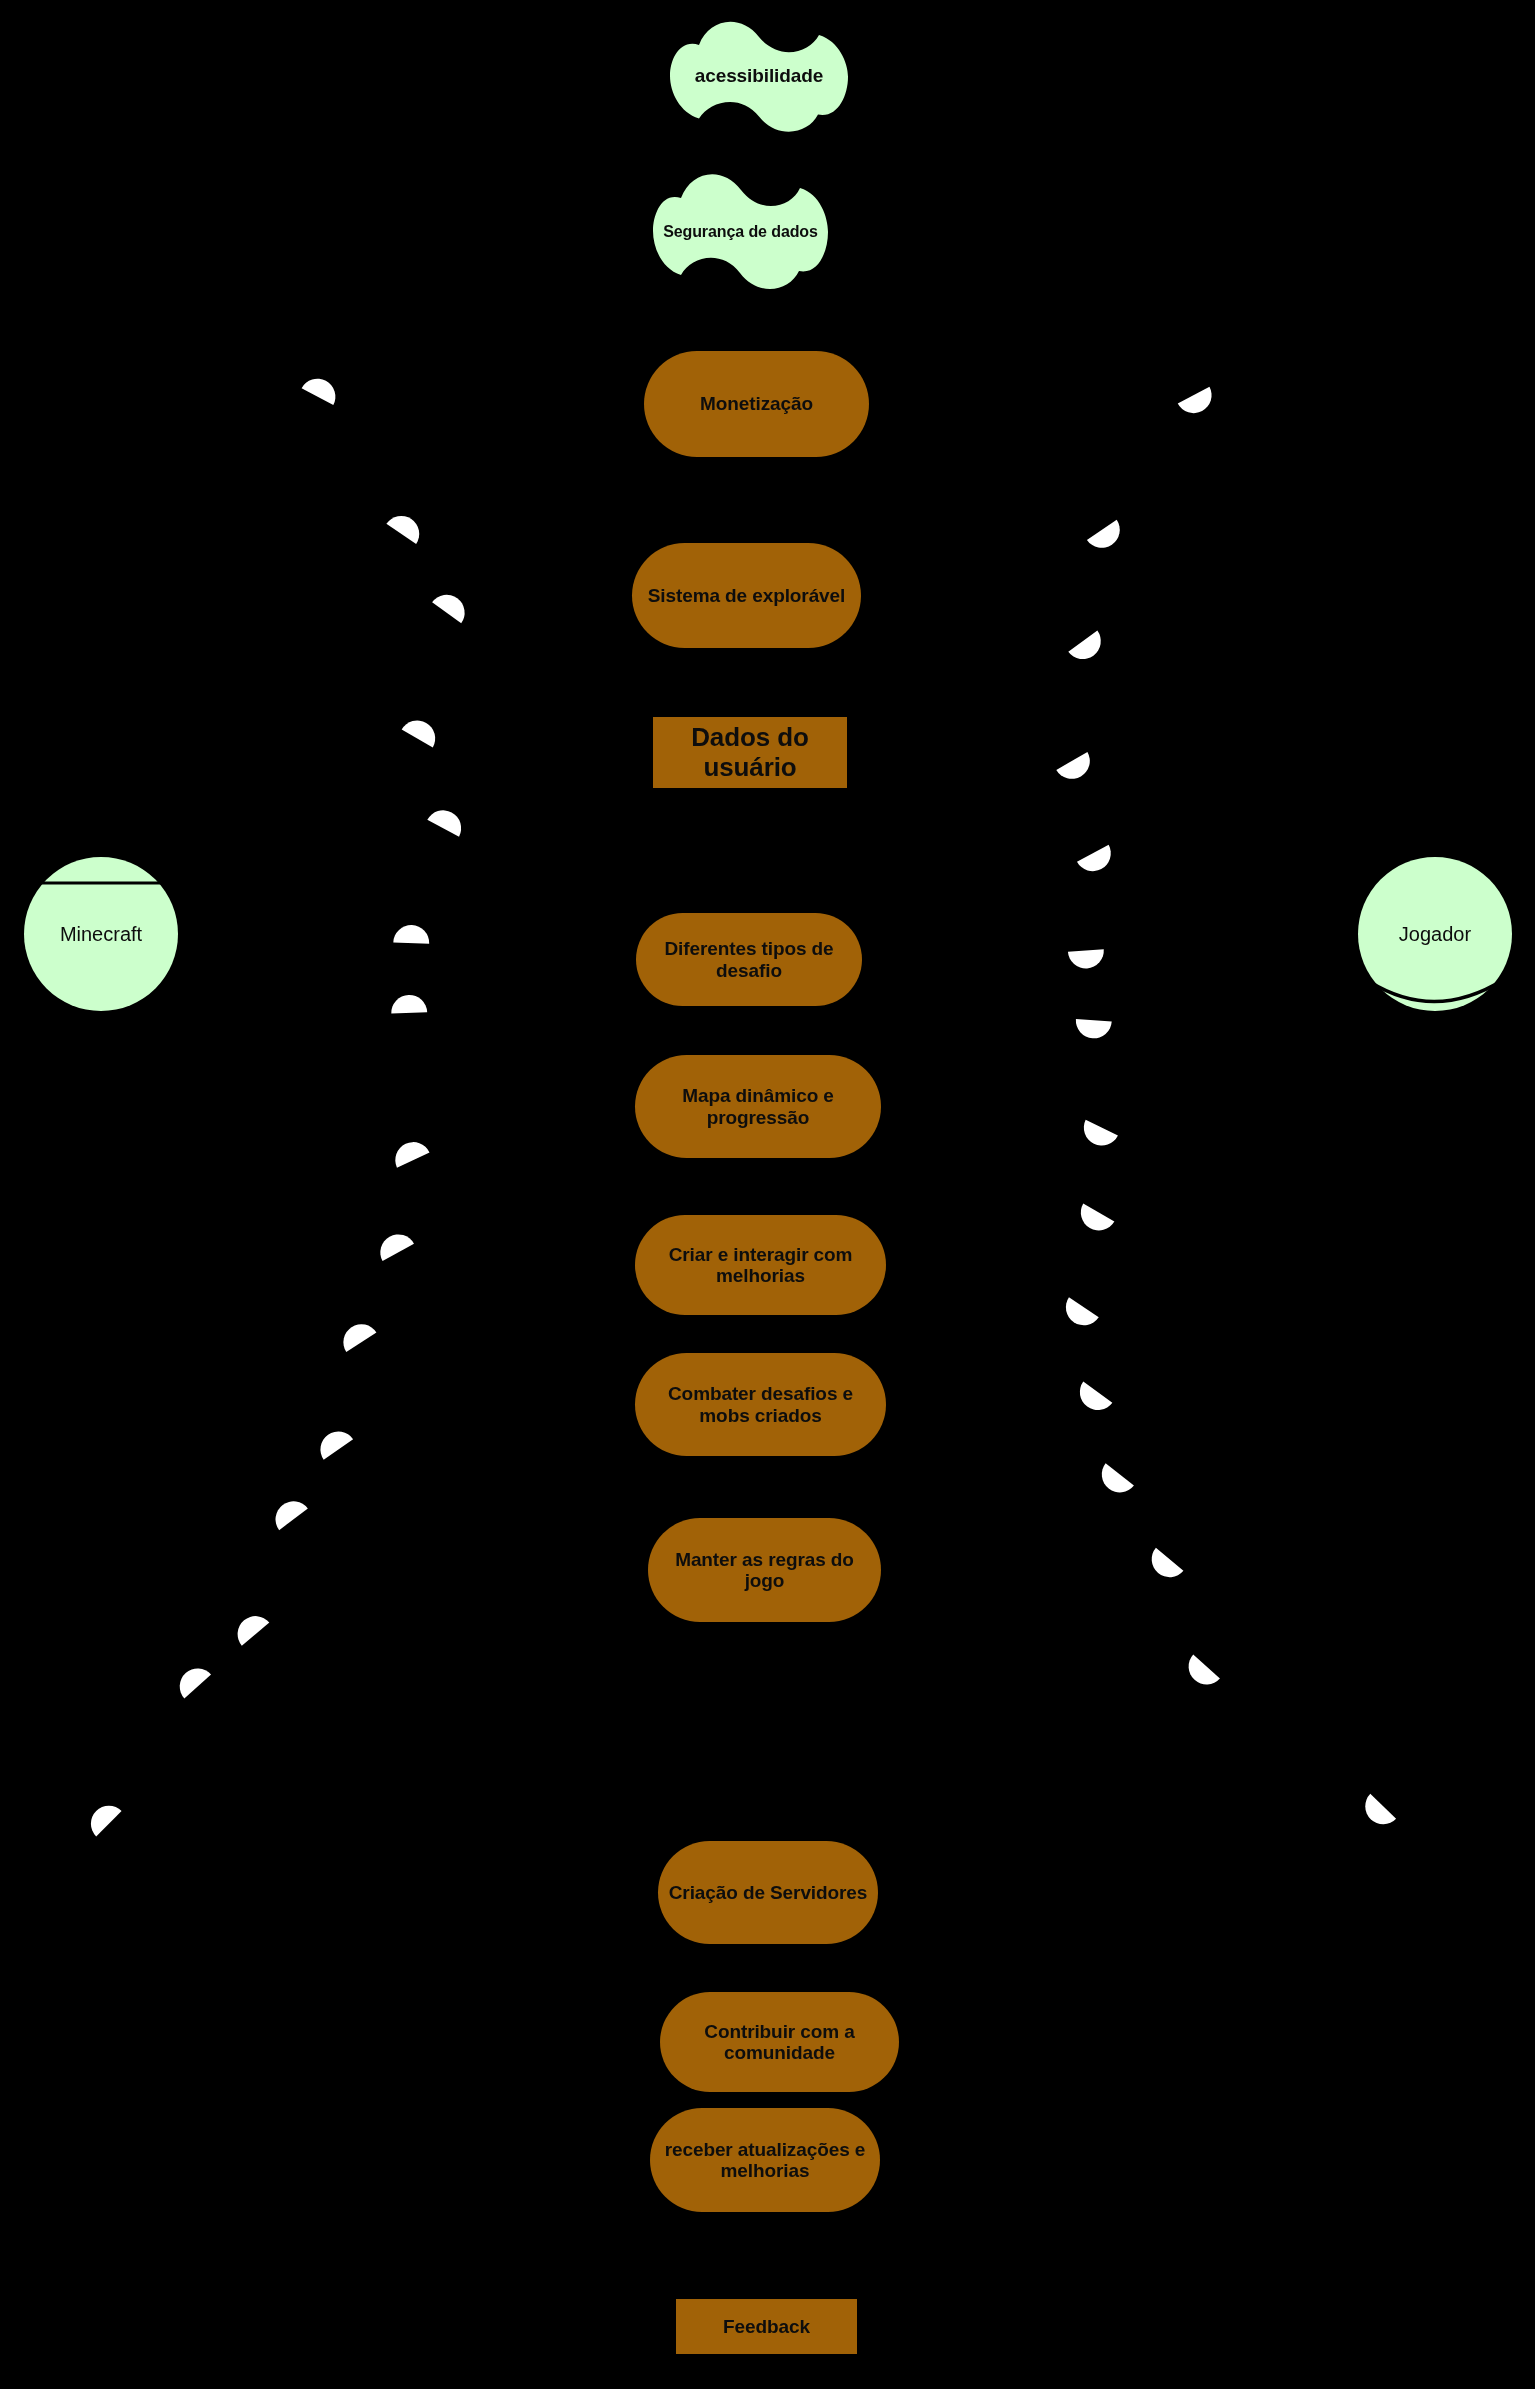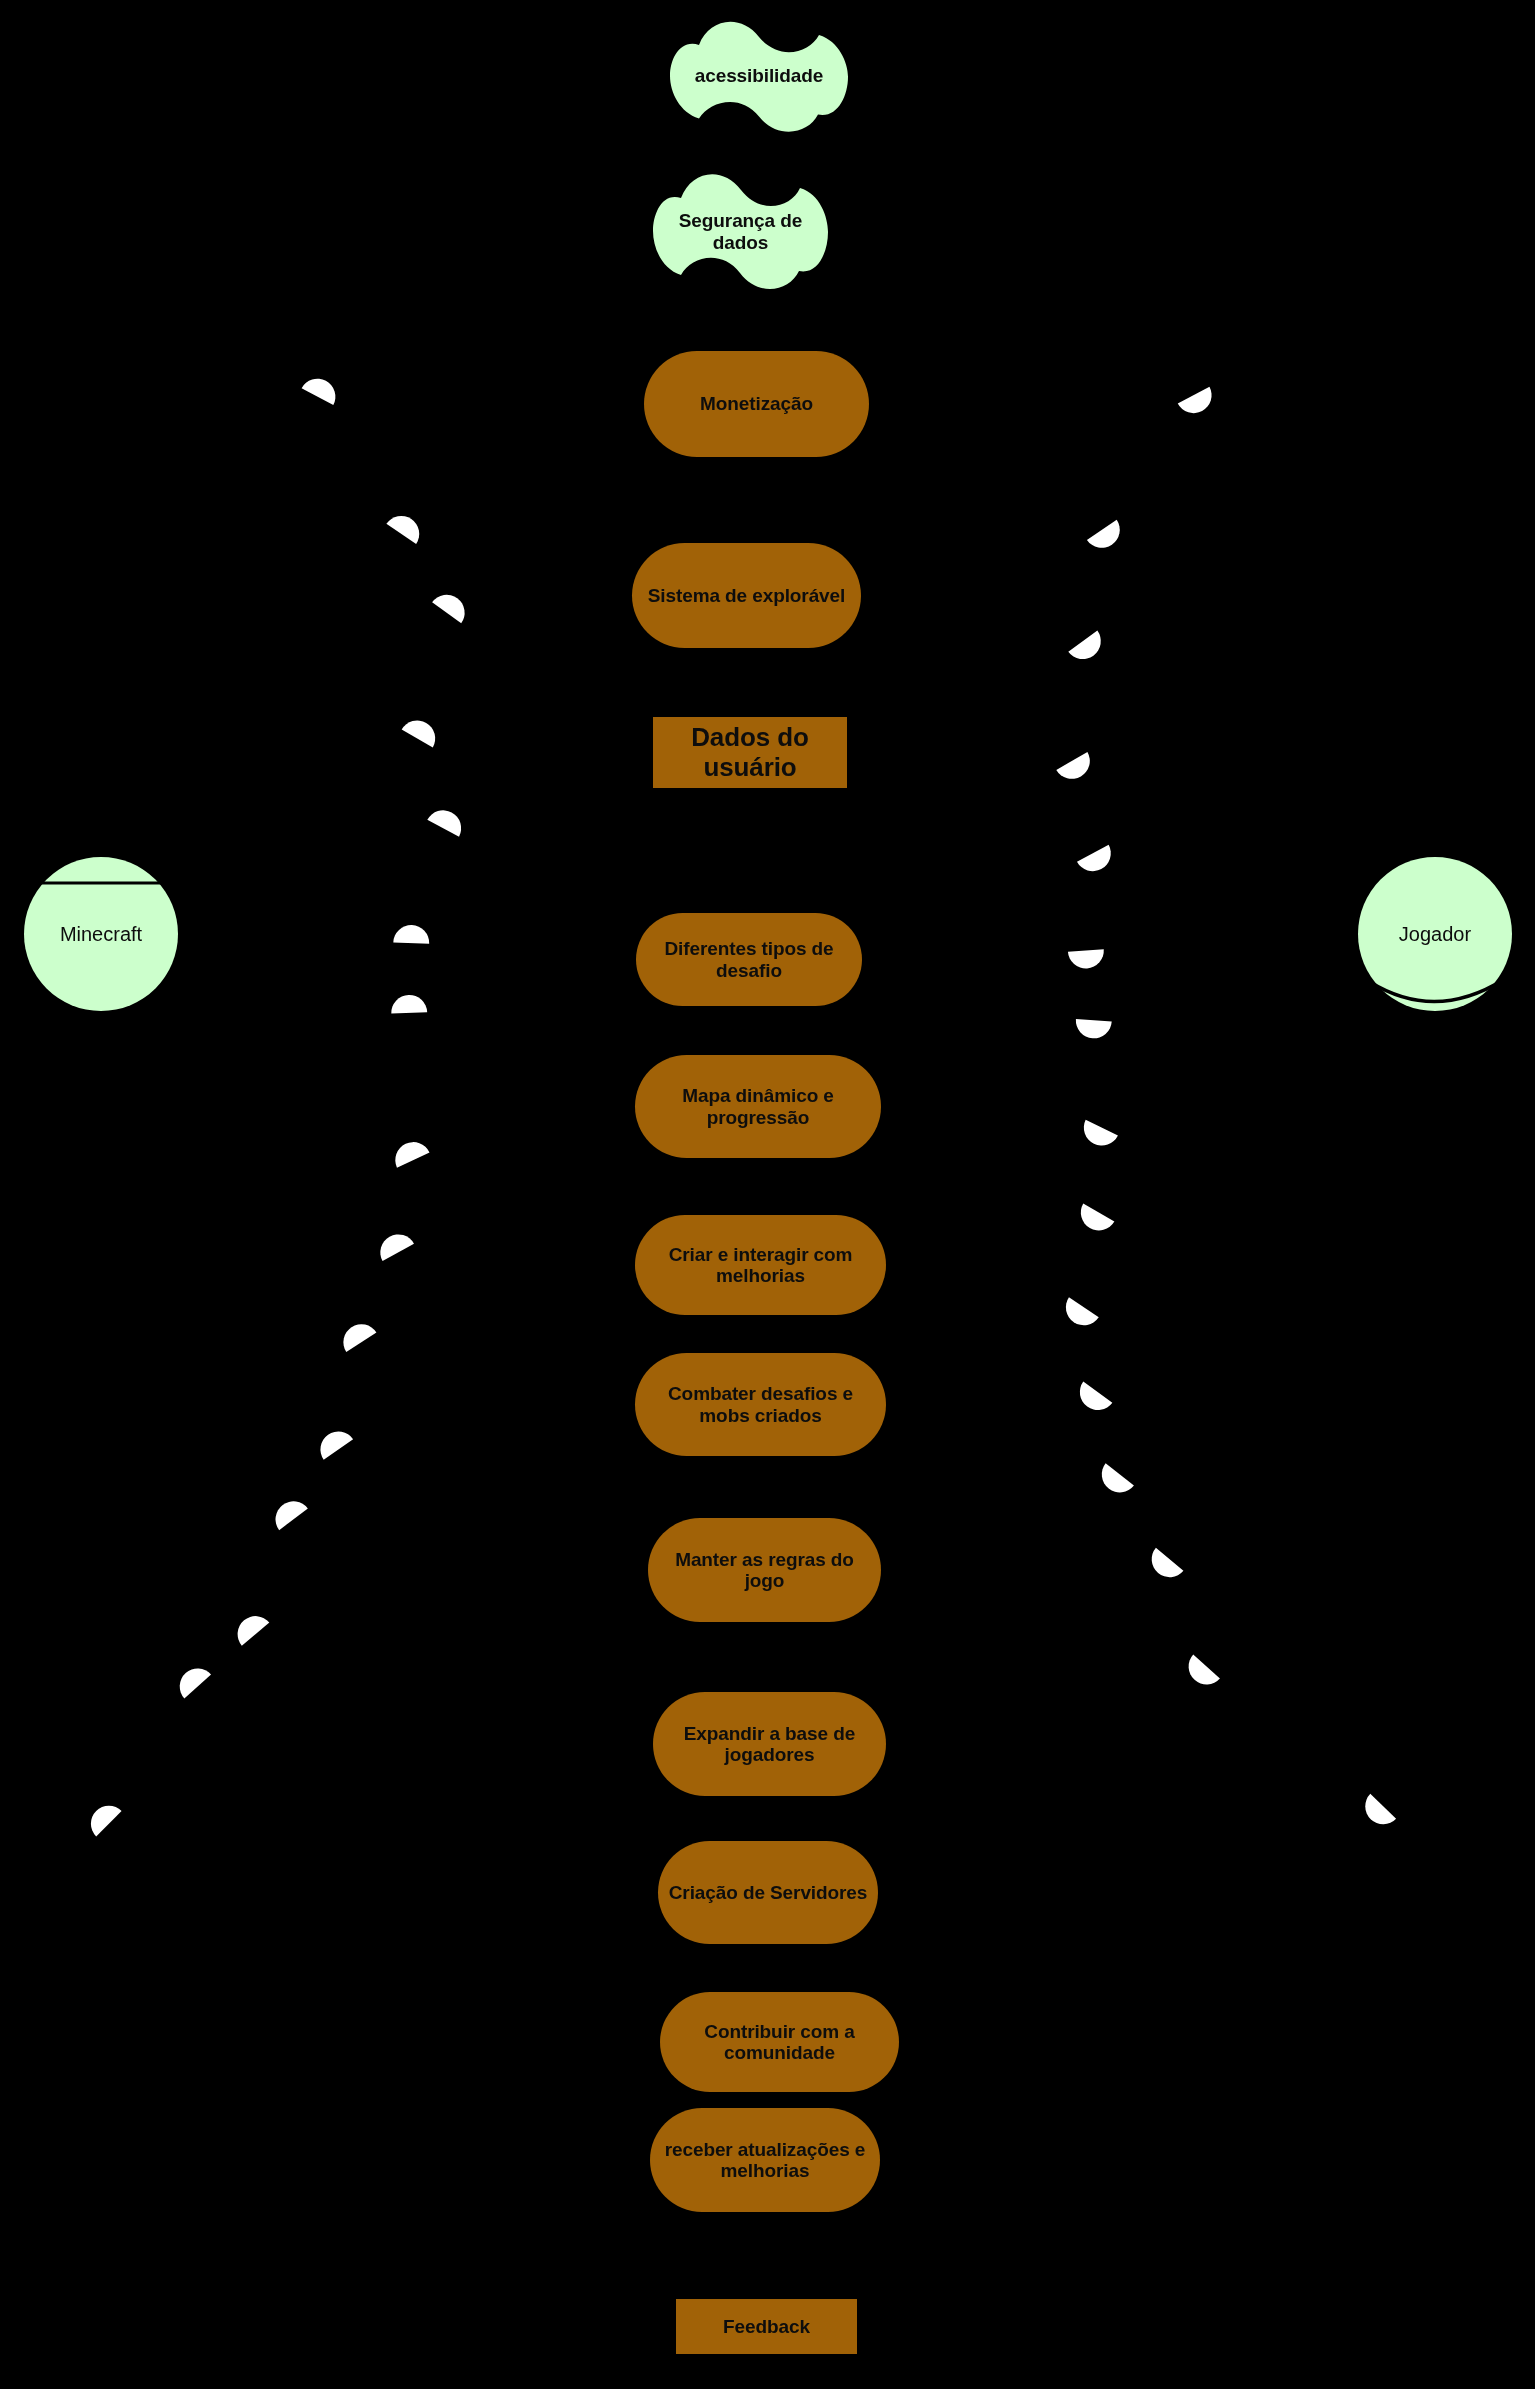--- a/index.html
+++ b/index.html
@@ -119,21 +119,21 @@
   <div class="node shape-wave" style="left:670px; top:15px; width:178px; height:122px; font-size:19px;">
     <svg viewBox="0 0 356 245" preserveAspectRatio="none" xmlns="http://www.w3.org/2000/svg">
       <path d="M 58 60 C 78 8 140 -4 178 44 C 216 92 278 78 298 40
                C 338 52 356 96 356 124 C 356 164 334 208 296 200
                C 276 240 214 250 178 204 C 142 158 80 172 58 208
                C 20 196 0 156 0 122 C 0 88 20 48 58 60 Z" fill="#ccffcc"></path>
     </svg>
     <span class="lbl t-bold">acessibilidade</span>
   </div>
 
-  <div class="node shape-wave" style="left:653px; top:167px; width:175px; height:129px; font-size:19px;">
+  <div class="node shape-wave" style="left:653px; top:167px; width:175px; height:129px; font-size:16px;">
     <svg viewBox="0 0 350 258" preserveAspectRatio="none" xmlns="http://www.w3.org/2000/svg">
       <path d="M 56 62 C 76 8 138 -4 176 46 C 214 96 276 82 294 42
                C 334 54 350 100 350 130 C 350 170 330 216 292 208
                C 272 250 210 260 174 212 C 138 164 76 178 56 216
                C 18 204 0 162 0 128 C 0 94 18 50 56 62 Z" fill="#ccffcc"></path>
     </svg>
     <span class="lbl t-bold">Segurança de dados</span>
   </div>
 
   <div class="node shape-stadium" style="left:644px; top:351px; width:225px; height:106px; font-size:19px;">
@@ -161,23 +161,20 @@
   </div>
 
   <div class="node shape-stadium" style="left:635px; top:1353px; width:251px; height:103px; font-size:19px;">
     <span class="lbl t-bold">Combater desafios e mobs criados</span>
   </div>
 
   <div class="node shape-stadium" style="left:648px; top:1518px; width:233px; height:104px; font-size:19px;">
     <span class="lbl t-bold">Manter as regras do jogo</span>
   </div>
 
-  <div class="node shape-stadium" style="left:653px; top:1692px; width:233px; height:104px; font-size:19px;">
-    <span class="lbl t-bold">Expandir a base de jogadores</span>
-  </div>
 
   <div class="node shape-stadium" style="left:658px; top:1841px; width:220px; height:103px; font-size:19px;">
     <span class="lbl t-bold">Criação de Servidores</span>
   </div>
 
   <div class="node shape-stadium" style="left:660px; top:1992px; width:239px; height:100px; font-size:19px;">
     <span class="lbl t-bold">Contribuir com a comunidade</span>
   </div>
 
   <div class="node shape-stadium" style="left:650px; top:2108px; width:230px; height:104px; font-size:19px;">

